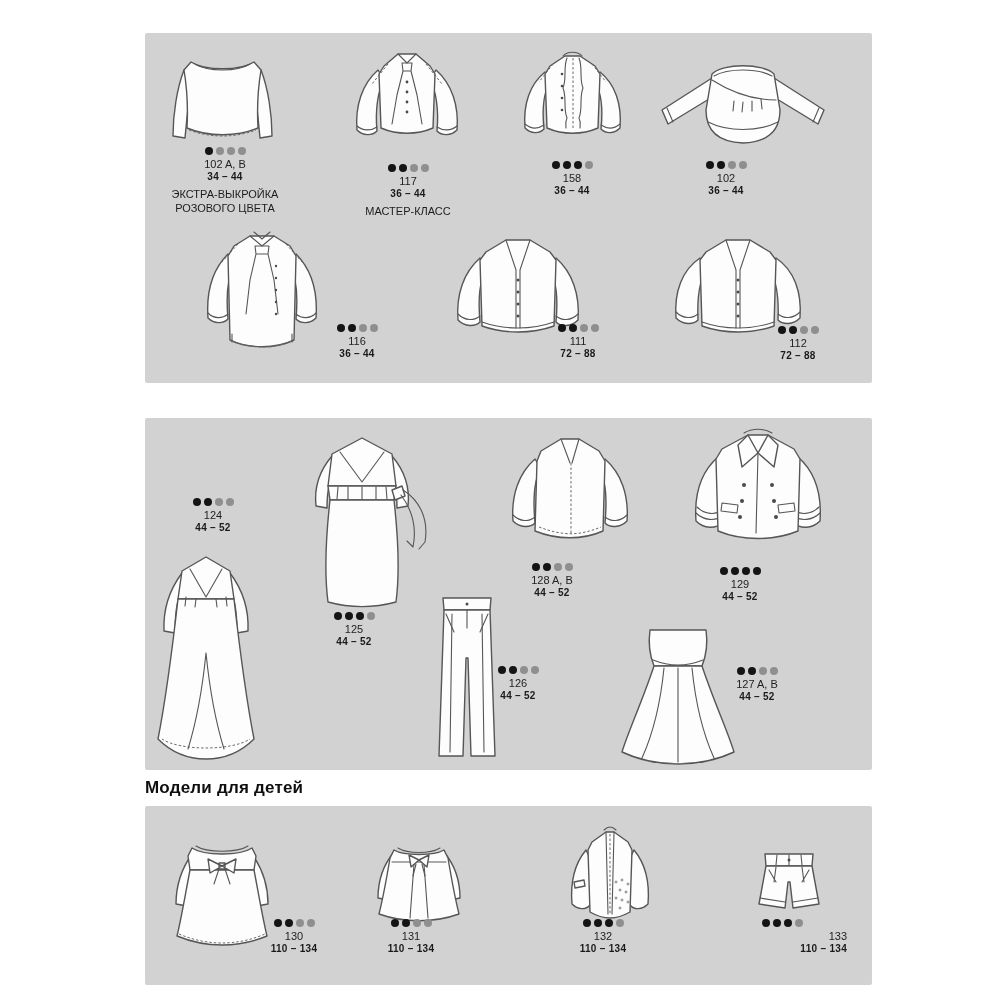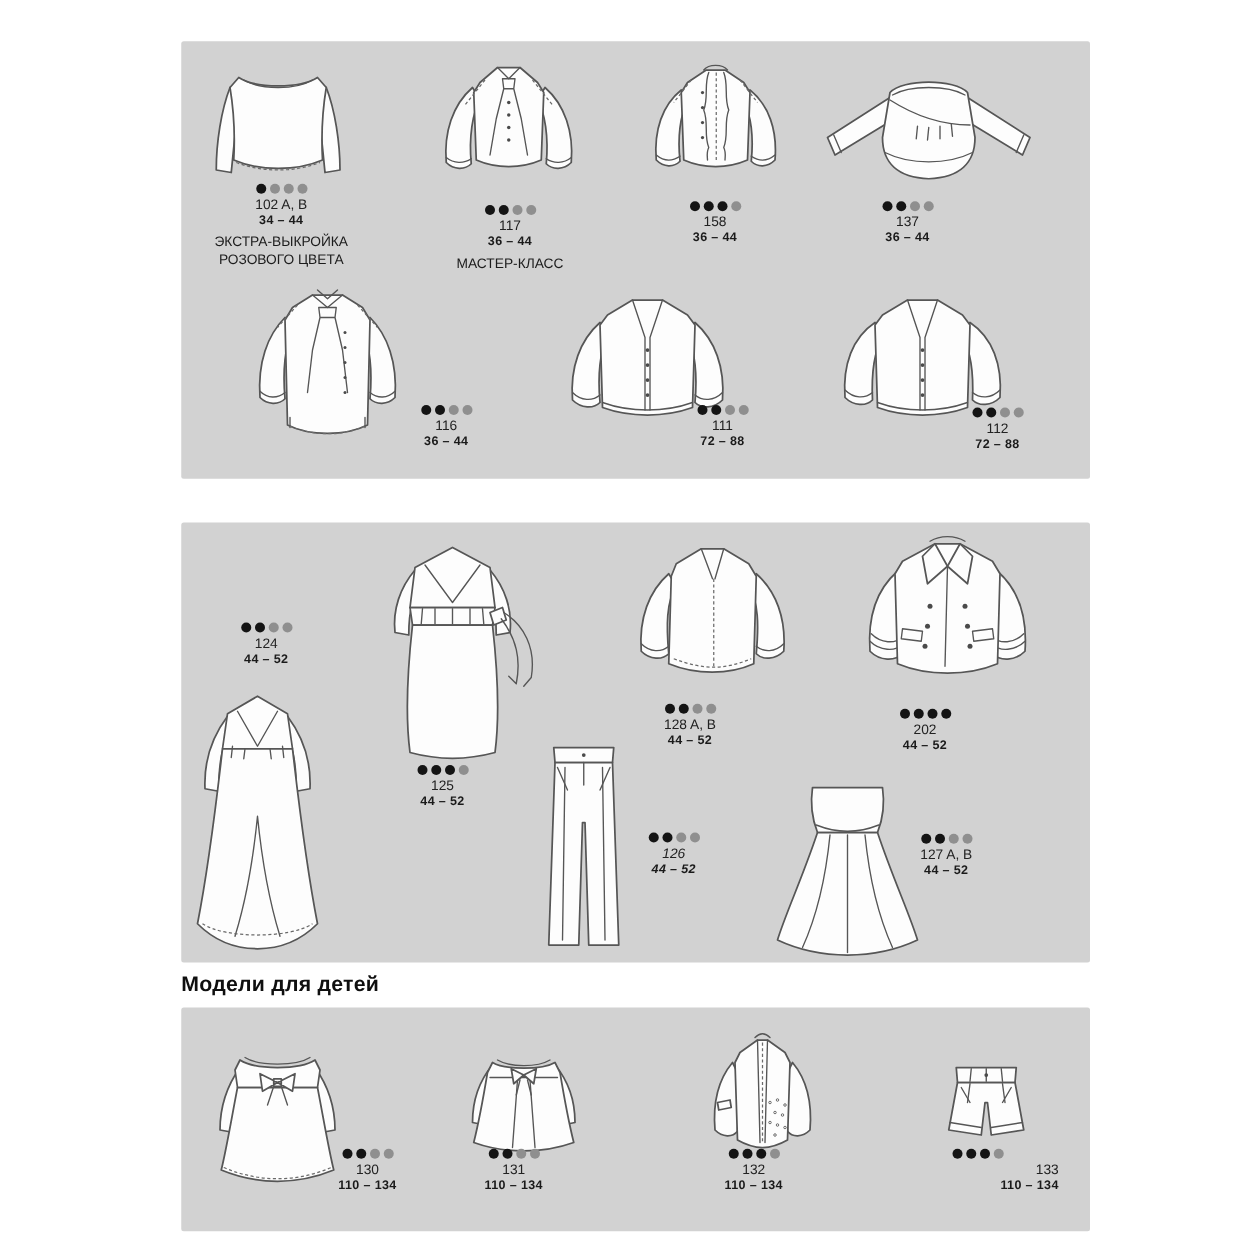--- a/index.html
+++ b/index.html
@@ -169,21 +169,21 @@
     <div class="num">158</div>
     <div class="sizes">36 – 44</div>
   </div>
   <div class="item-label" style="left:661px;top:160px;">
     <div class="dots">
         <span class="dot on"></span>
         <span class="dot on"></span>
         <span class="dot"></span>
         <span class="dot"></span>
       </div>
-    <div class="num">137</div>
+    <div class="num">102</div>
     <div class="sizes">36 – 44</div>
   </div>
   <div class="item-label" style="left:292px;top:323px;">
     <div class="dots">
         <span class="dot on"></span>
         <span class="dot on"></span>
         <span class="dot"></span>
         <span class="dot"></span>
       </div>
     <div class="num">116</div>
@@ -320,24 +320,24 @@
     <div class="num">128 A, B</div>
     <div class="sizes">44 – 52</div>
   </div>
   <div class="item-label" style="left:675px;top:566px;">
     <div class="dots">
         <span class="dot on"></span>
         <span class="dot on"></span>
         <span class="dot on"></span>
         <span class="dot on"></span>
       </div>
-    <div class="num">202</div>
-    <div class="sizes">44 – 52</div>
-  </div>
-  <div class="item-label" style="left:474px;top:665px;font-style:italic;">
+    <div class="num">129</div>
+    <div class="sizes">44 – 52</div>
+  </div>
+  <div class="item-label" style="left:453px;top:665px;">
     <div class="dots">
         <span class="dot on"></span>
         <span class="dot on"></span>
         <span class="dot"></span>
         <span class="dot"></span>
       </div>
     <div class="num">126</div>
     <div class="sizes">44 – 52</div>
   </div>
   <div class="item-label" style="left:692px;top:666px;">

